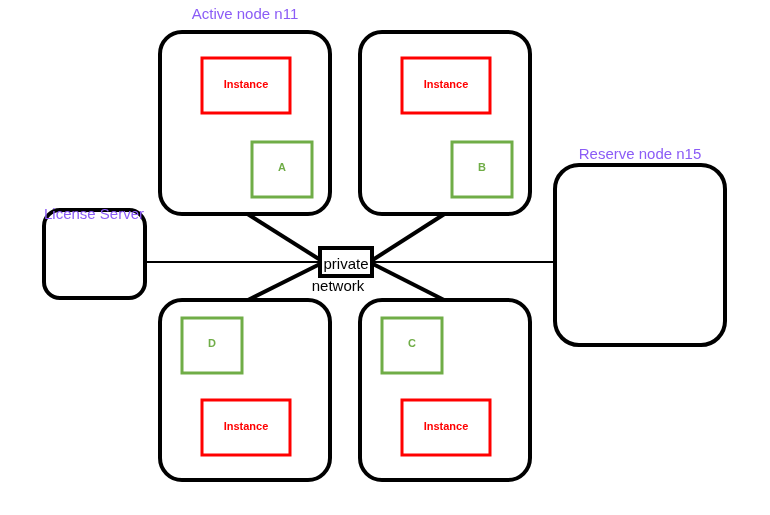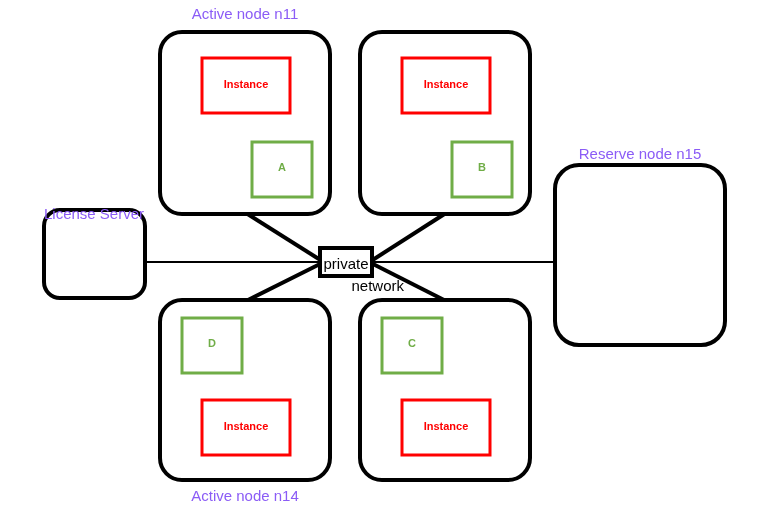--- a/index.html
+++ b/index.html
@@ -59,26 +59,25 @@
     <rect x="320" y="248" width="52" height="28" fill="#ffffff" stroke="#000000" stroke-width="4"></rect>
   </svg>
 
   <div class="nodelabel" style="left:24px;top:178px;width:140px;margin-top:27px;">License Server</div>
 
   <div class="nodelabel" style="left:175px;top:5px;width:140px;">Active node n11</div>
 
 
   <div class="nodelabel" style="left:560px;top:145px;width:160px;">Reserve node n15</div>
 
-  <div class="nodelabel" style="left:175px;top:487px;width:140px;">Active node n14</div>
 
 
   <div class="netword" style="left:306px;top:217px;width:80px;margin-top:38px;">private</div>
 
-  <div class="netword" style="left:312px;top:277px;width:92px;text-align:right;">network</div>
+  <div class="netword" style="left:292px;top:277px;width:92px;">network</div>
 
   <div class="boxlabel red-txt" style="left:202px;top:78px;width:88px;text-align:center;">Instance</div>
   <div class="boxlabel green-txt" style="left:252px;top:161px;width:60px;text-align:center;">A</div>
 
   <div class="boxlabel red-txt" style="left:402px;top:78px;width:88px;text-align:center;">Instance</div>
   <div class="boxlabel green-txt" style="left:452px;top:161px;width:60px;text-align:center;">B</div>
 
   <div class="boxlabel green-txt" style="left:182px;top:337px;width:60px;text-align:center;">D</div>
   <div class="boxlabel red-txt" style="left:202px;top:420px;width:88px;text-align:center;">Instance</div>
 

